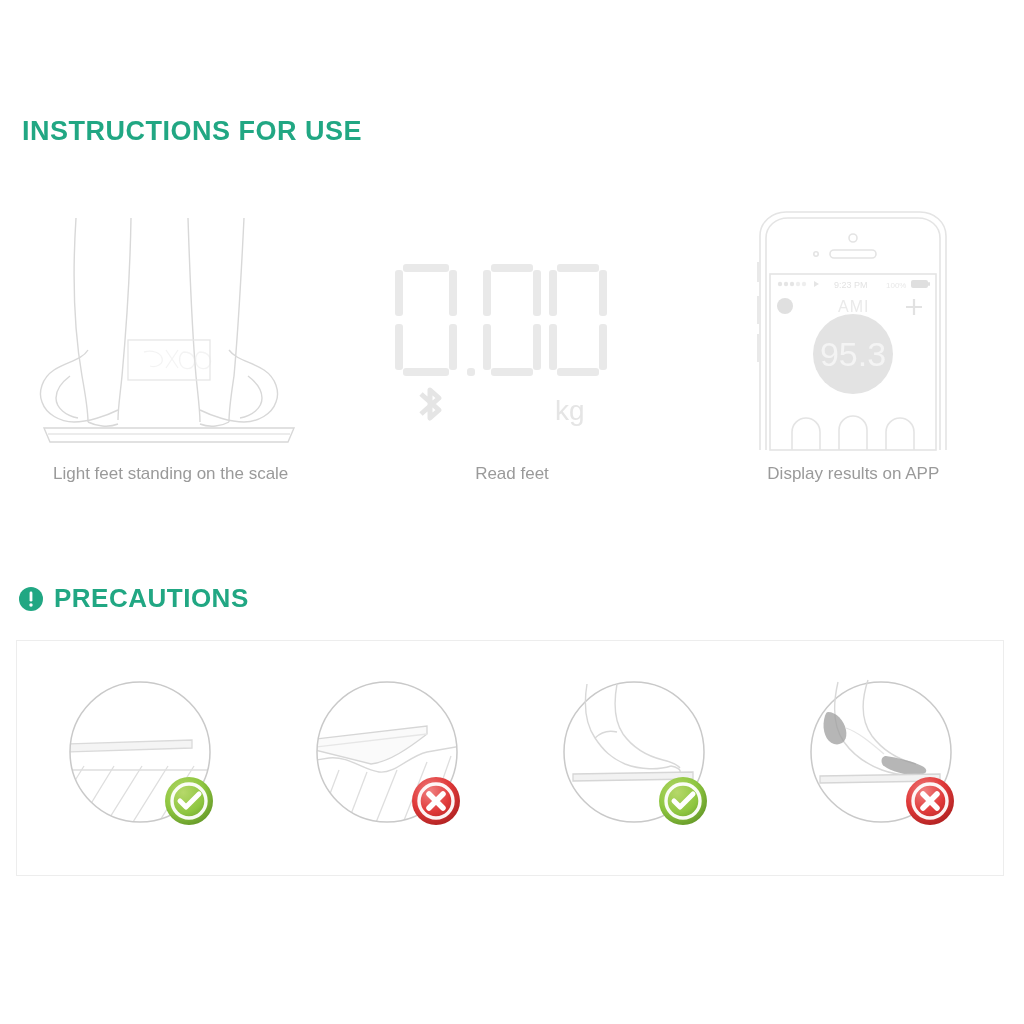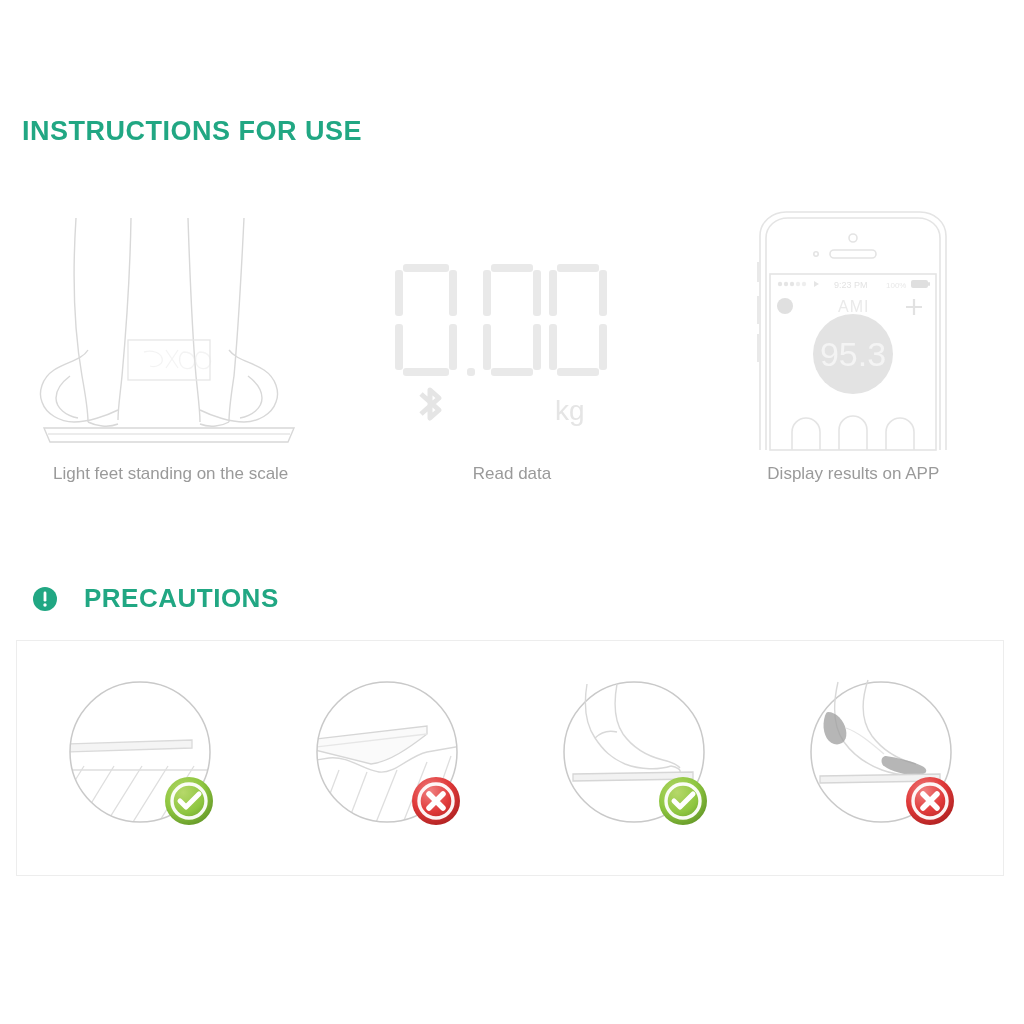--- a/index.html
+++ b/index.html
@@ -15,21 +15,21 @@
 
   
   .heading{
     position:absolute;
     font-weight:bold;
     letter-spacing:0.5px;
     color:#21a783;
     white-space:nowrap;
   }
   #instructions-heading{left:22px;top:116px;font-size:27px;}
-  #precautions-heading-wrap{position:absolute;left:32px;top:583px;display:flex;align-items:center;gap:26px;}
+  #precautions-heading-wrap{position:absolute;left:18px;top:583px;display:flex;align-items:center;gap:10px;}
   #precautions-heading-wrap .ptext{
     font-weight:bold;font-size:26px;color:#21a783;letter-spacing:0.5px;white-space:nowrap;
   }
   .warn-icon{width:26px;height:26px;display:block;}
 
   
   .instructions-row{
     position:absolute;left:0;top:200px;width:1024px;height:310px;
     display:flex;
   }
@@ -136,21 +136,21 @@
             <rect class="seg" x="170" y="118" width="42" height="8" rx="3"></rect>
           </g>
 
           <g>
             <path fill="none" stroke="#e5e5e5" stroke-width="5" stroke-linejoin="round" d="M34 144 L52 160 L43 168 L43 140 L52 148 L34 164"></path>
           </g>
 
           <text x="168" y="170" fill="#e5e5e5" font-family="'Liberation Sans',sans-serif" font-size="28">kg</text>
         </svg>
       </div>
-      <div class="instr-caption">Read data</div>
+      <div class="instr-caption">Read feet</div>
     </div>
 
     <div class="instr-col">
       <div class="instr-art">
         <svg width="230" height="250" viewBox="0 0 230 250" aria-hidden="true">
 
           <path class="phone-ln" d="M22 250 L22 36 C22 22 34 12 48 12 L182 12 C196 12 208 22 208 36 L208 250"></path>
           <path class="phone-ln" d="M28 250 L28 38 C28 26 38 18 50 18 L180 18 C192 18 202 26 202 38 L202 250"></path>
 
           <path class="phone-ln" d="M20 62 L20 82"></path>

